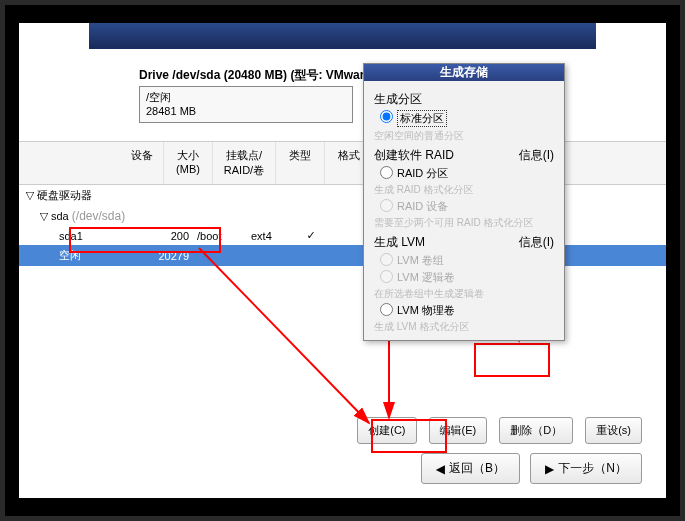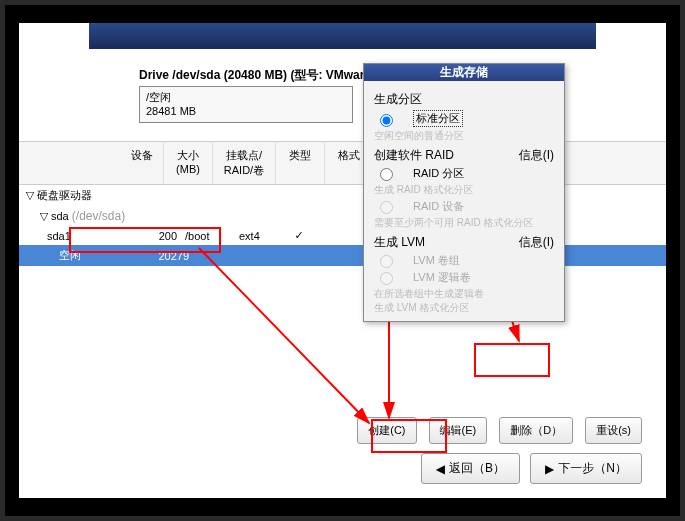--- a/index.html
+++ b/index.html
@@ -25,21 +25,21 @@
 .r-size{width:40px;text-align:right;padding-right:8px}
 .r-mount{width:54px}
 .r-type{width:40px}
 .r-fmt{width:40px;text-align:center}
 .gray{color:#999;font-size:12px}
 .redbox{position:absolute;border:2px solid red;pointer-events:none}
 .dialog{position:absolute;left:344px;top:40px;width:200px;background:#f2f2f2;border:1px solid #888;box-shadow:2px 2px 6px rgba(0,0,0,0.3)}
 .dlg-title{background:linear-gradient(#3a5aa8,#2a4080);color:#fff;text-align:center;font-size:12px;font-weight:bold}
 .dlg-body{padding:6px 10px}
 .sect{font-size:12px;margin:4px 0 2px;display:flex;justify-content:space-between}
-.opt{display:flex;align-items:flex-end;gap:20px;margin:2px 0 2px 6px;font-size:11px}
+.opt{display:flex;align-items:flex-start;gap:4px;margin:2px 0 2px 6px;font-size:11px}
 .opt input{margin:0}
 .opt.dis{color:#aaa}
 .hint{color:#bbb;font-size:10px;}
 .dlg-btns{text-align:right;padding:8px}
 .btn{display:inline-block;border:1px solid #999;background:linear-gradient(#fdfdfd,#e8e8e8);padding:5px 10px;font-size:11px;border-radius:3px;cursor:pointer;margin-left:4px}
 .bottom-btns{position:absolute;bottom:54px;right:24px;display:flex;gap:8px}
 .nav-btns{position:absolute;bottom:14px;right:24px;display:flex;gap:10px}
 .nav-btn{border:1px solid #999;background:linear-gradient(#fdfdfd,#e8e8e8);padding:6px 14px;font-size:12px;border-radius:3px;cursor:pointer;display:flex;align-items:center;gap:4px}
 svg.arrow{width:100%;height:100%;position:absolute;left:0;top:0;pointer-events:none}
 </style>
@@ -67,21 +67,21 @@
 RAID/卷</div>
       <div class="th c-type">类型</div>
       <div class="th c-fmt">格式</div>
     </div>
     <div class="row">
       <div class="cell r-dev"><span class="tri">▽</span><span>硬盘驱动器</span></div>
     </div>
     <div class="row" style="padding-left:14px">
       <div class="cell r-dev"><span class="tri">▽</span><span>sda</span> <span class="gray">(/dev/sda)</span></div>
     </div>
-    <div class="row" style="padding-left:28px">
+    <div class="row" style="padding-left:40px">
       <div class="cell" style="width:90px">sda1</div>
       <div class="cell r-size">200</div>
       <div class="cell r-mount">/boot</div>
       <div class="cell r-type">ext4</div>
       <div class="cell r-fmt">✓</div>
     </div>
     <div class="row sel" style="padding-left:40px">
       <div class="cell" style="width:90px">空闲</div>
       <div class="cell r-size">20279</div>
     </div>
@@ -154,18 +154,22 @@
           </div>
       <label class="opt dis">
             <input type="radio" disabled="" style="">
             <span>LVM 卷组</span>
           </label>
       <label class="opt dis">
             <input type="radio" disabled="" style="">
             <span>LVM 逻辑卷</span>
           </label>
       <div class="hint">在所选卷组中生成逻辑卷</div>
+      <label class="opt">
+            <input type="radio" style="">
+            <span>LVM 物理卷</span>
+          </label>
       <div class="hint">生成 LVM 格式化分区</div>
     </div>
   </div>
 
 </div>
 </div>
 
 </body></html>

